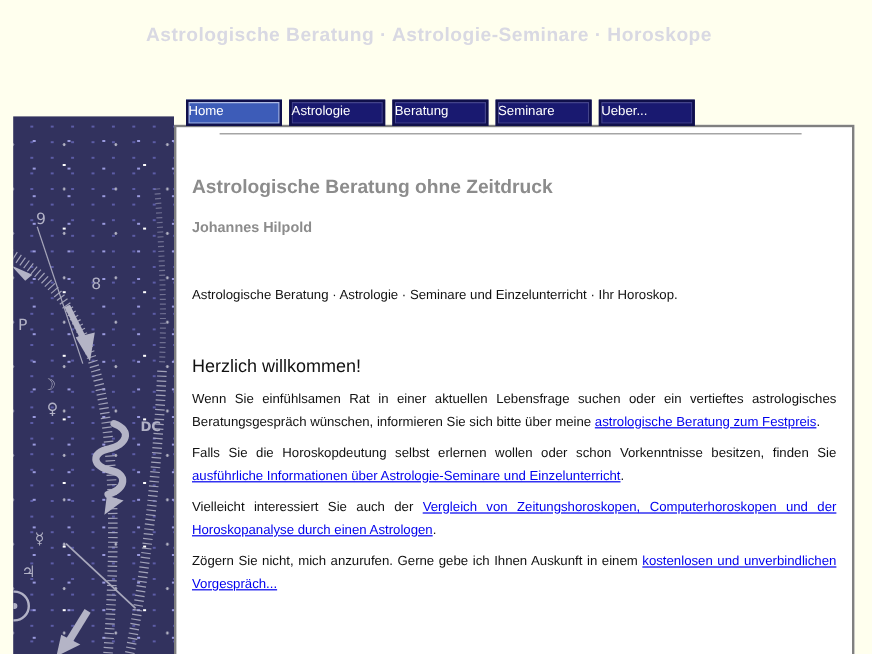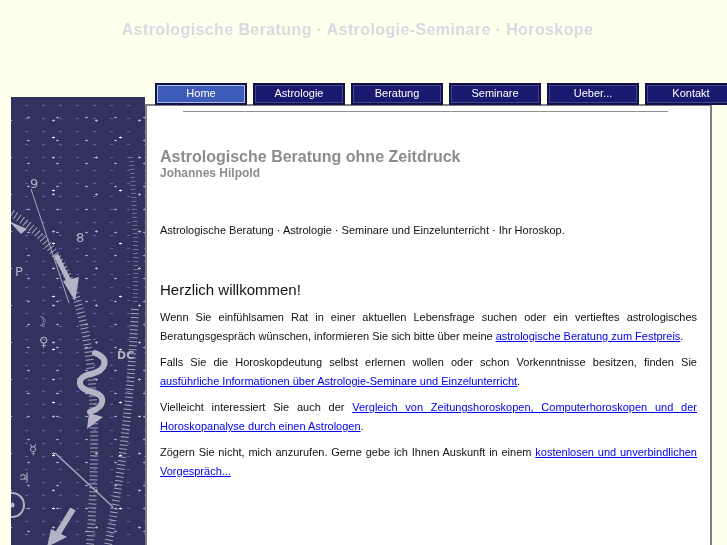--- a/index.html
+++ b/index.html
@@ -10,39 +10,39 @@
   
   .site-title{
     position:absolute; top:21px; left:0; right:12px;
     text-align:center; font-size:16px; font-weight:bold;
     color:#d9d9e3; letter-spacing:.4px;
   }
 
   
   .nav{ position:absolute; left:155px; top:83px; display:flex; z-index:3; }
   .tab{
-    display:block; width:92px; height:22px; margin-right:6px;
+    display:block; width:80px; height:22px; margin-right:6px;
     background:#191970; border:2px solid #10104a;
-    color:#ffffff; font-size:11px; line-height:17px; text-align:center;
+    color:#ffffff; font-size:11px; line-height:17px; text-align:left;
     text-decoration:none; box-shadow:0 0 0 1px #44448a inset;
     cursor:pointer;
   }
   .tab.active{
     background:#3d5cb8; box-shadow:0 0 0 1px #aebbe4 inset;
   }
 
   
   .content-box{
     position:absolute; left:145px; top:104px; width:567px; height:462px;
     background:#ffffff; border:2px solid #808080; z-index:1;
   }
   .divider{ height:1px; background:#909090; margin:5px 42px 0 36px; }
   .inner{ padding:0 13px; }
   h1.page-heading{ margin-top:36px; font-size:16px; font-weight:bold; color:#8c8c8c; }
-  h2.author{ font-size:12px; font-weight:bold; color:#8c8c8c; }
+  h2.author{ margin-top:16px; font-size:12px; font-weight:bold; color:#8c8c8c; }
   .intro{ margin-top:44px; font-size:11px; color:#111; }
   .welcome{ margin-top:45px; margin-bottom:10px; font-size:15px; color:#111; }
   p.para{
     font-size:11px; color:#111; line-height:19px;
     text-align:justify; margin:0 0 7px 0;
   }
   p.para a{ color:#0000ee; text-decoration:underline; cursor:pointer; }
 
   
   .sidebar{
@@ -70,21 +70,20 @@
 <div class="page">
 
   <div class="site-title">Astrologische Beratung · Astrologie-Seminare · Horoskope</div>
 
   <div class="nav">
     <a class="tab active" href="#">Home</a>
     <a class="tab" href="#">Astrologie</a>
     <a class="tab" href="#">Beratung</a>
     <a class="tab" href="#">Seminare</a>
     <a class="tab" href="#">Ueber...</a>
-    <a class="tab" href="#">Kontakt</a>
   </div>
 
   <div class="sidebar">
     <svg width="134" height="448" viewBox="0 0 134 448">
 
       <path d="M -6 112 C 58 150 96 212 79 448" fill="none" stroke="#aeaec2" stroke-width="8" stroke-dasharray="1 3" opacity="0.9"></path>
       <path d="M 124 212 C 120 300 110 382 97 448" fill="none" stroke="#aeaec2" stroke-width="8" stroke-dasharray="1 3" opacity="0.9"></path>
       <path d="M 120 60 C 124 110 126 160 124 206" fill="none" stroke="#9a9ab4" stroke-width="5" stroke-dasharray="1 3" opacity="0.6"></path>
 
       <line x1="20" y1="92" x2="58" y2="206" stroke="#a8a8bc" stroke-width="1"></line>

